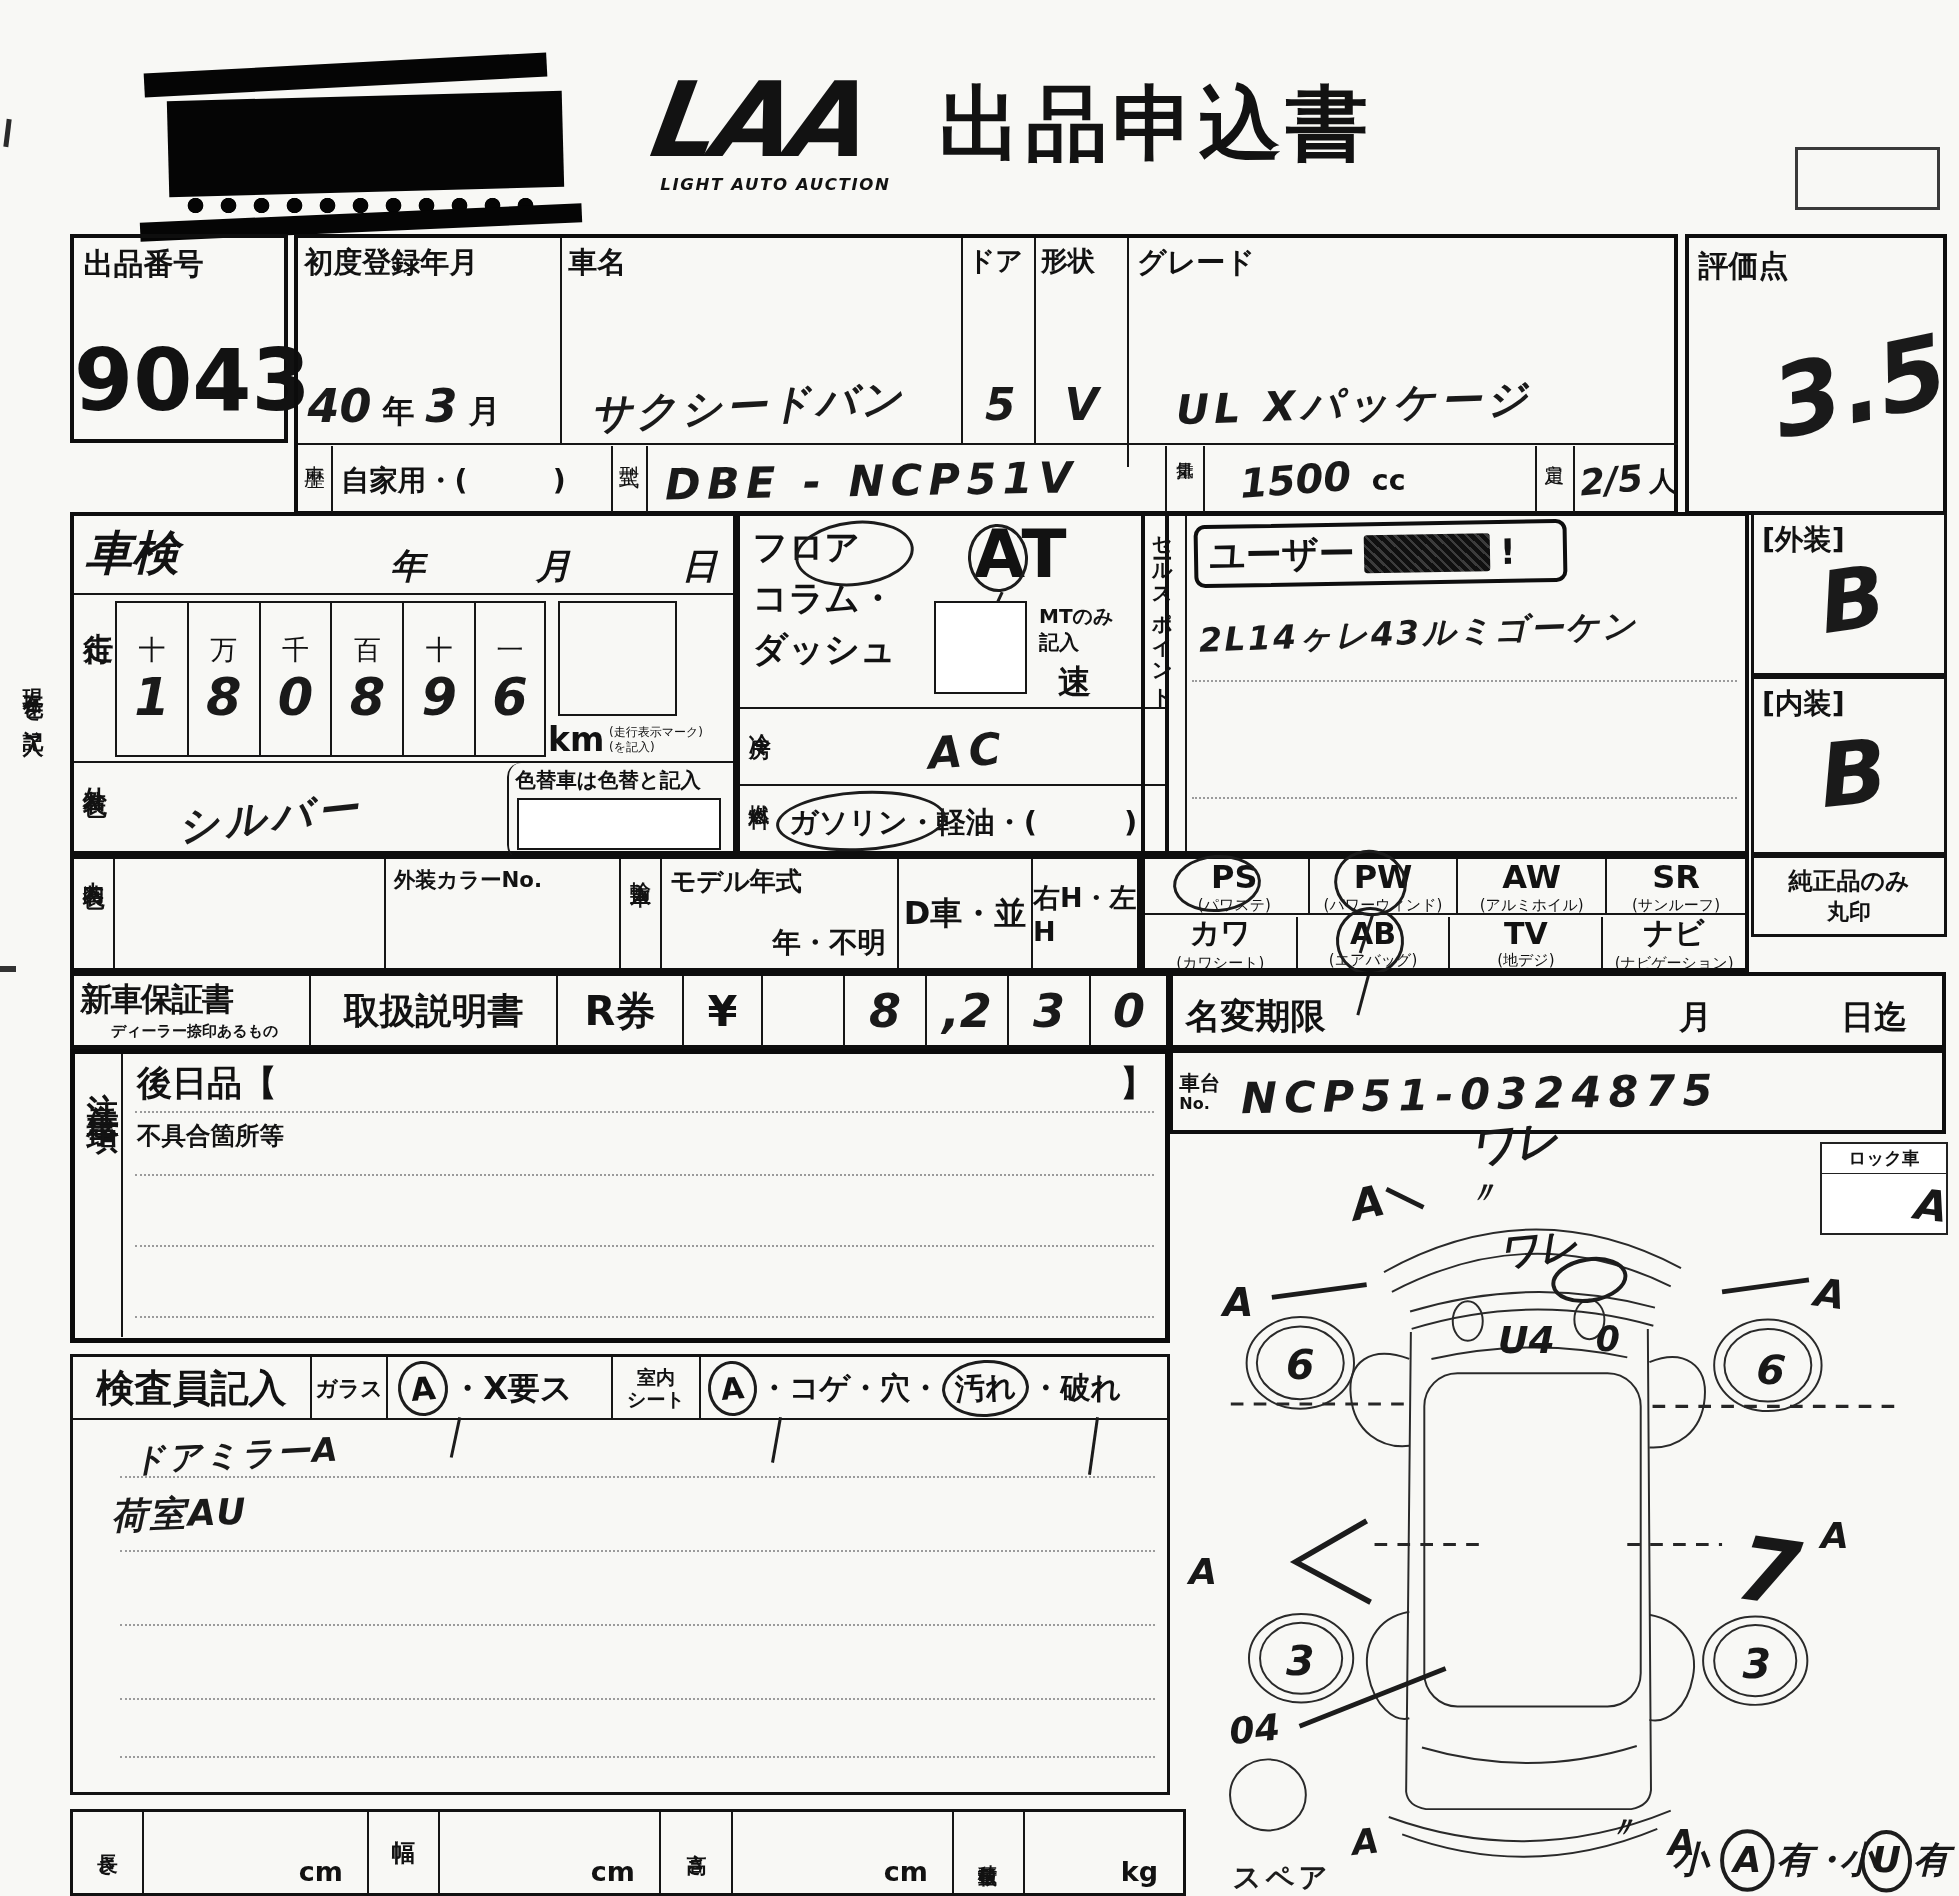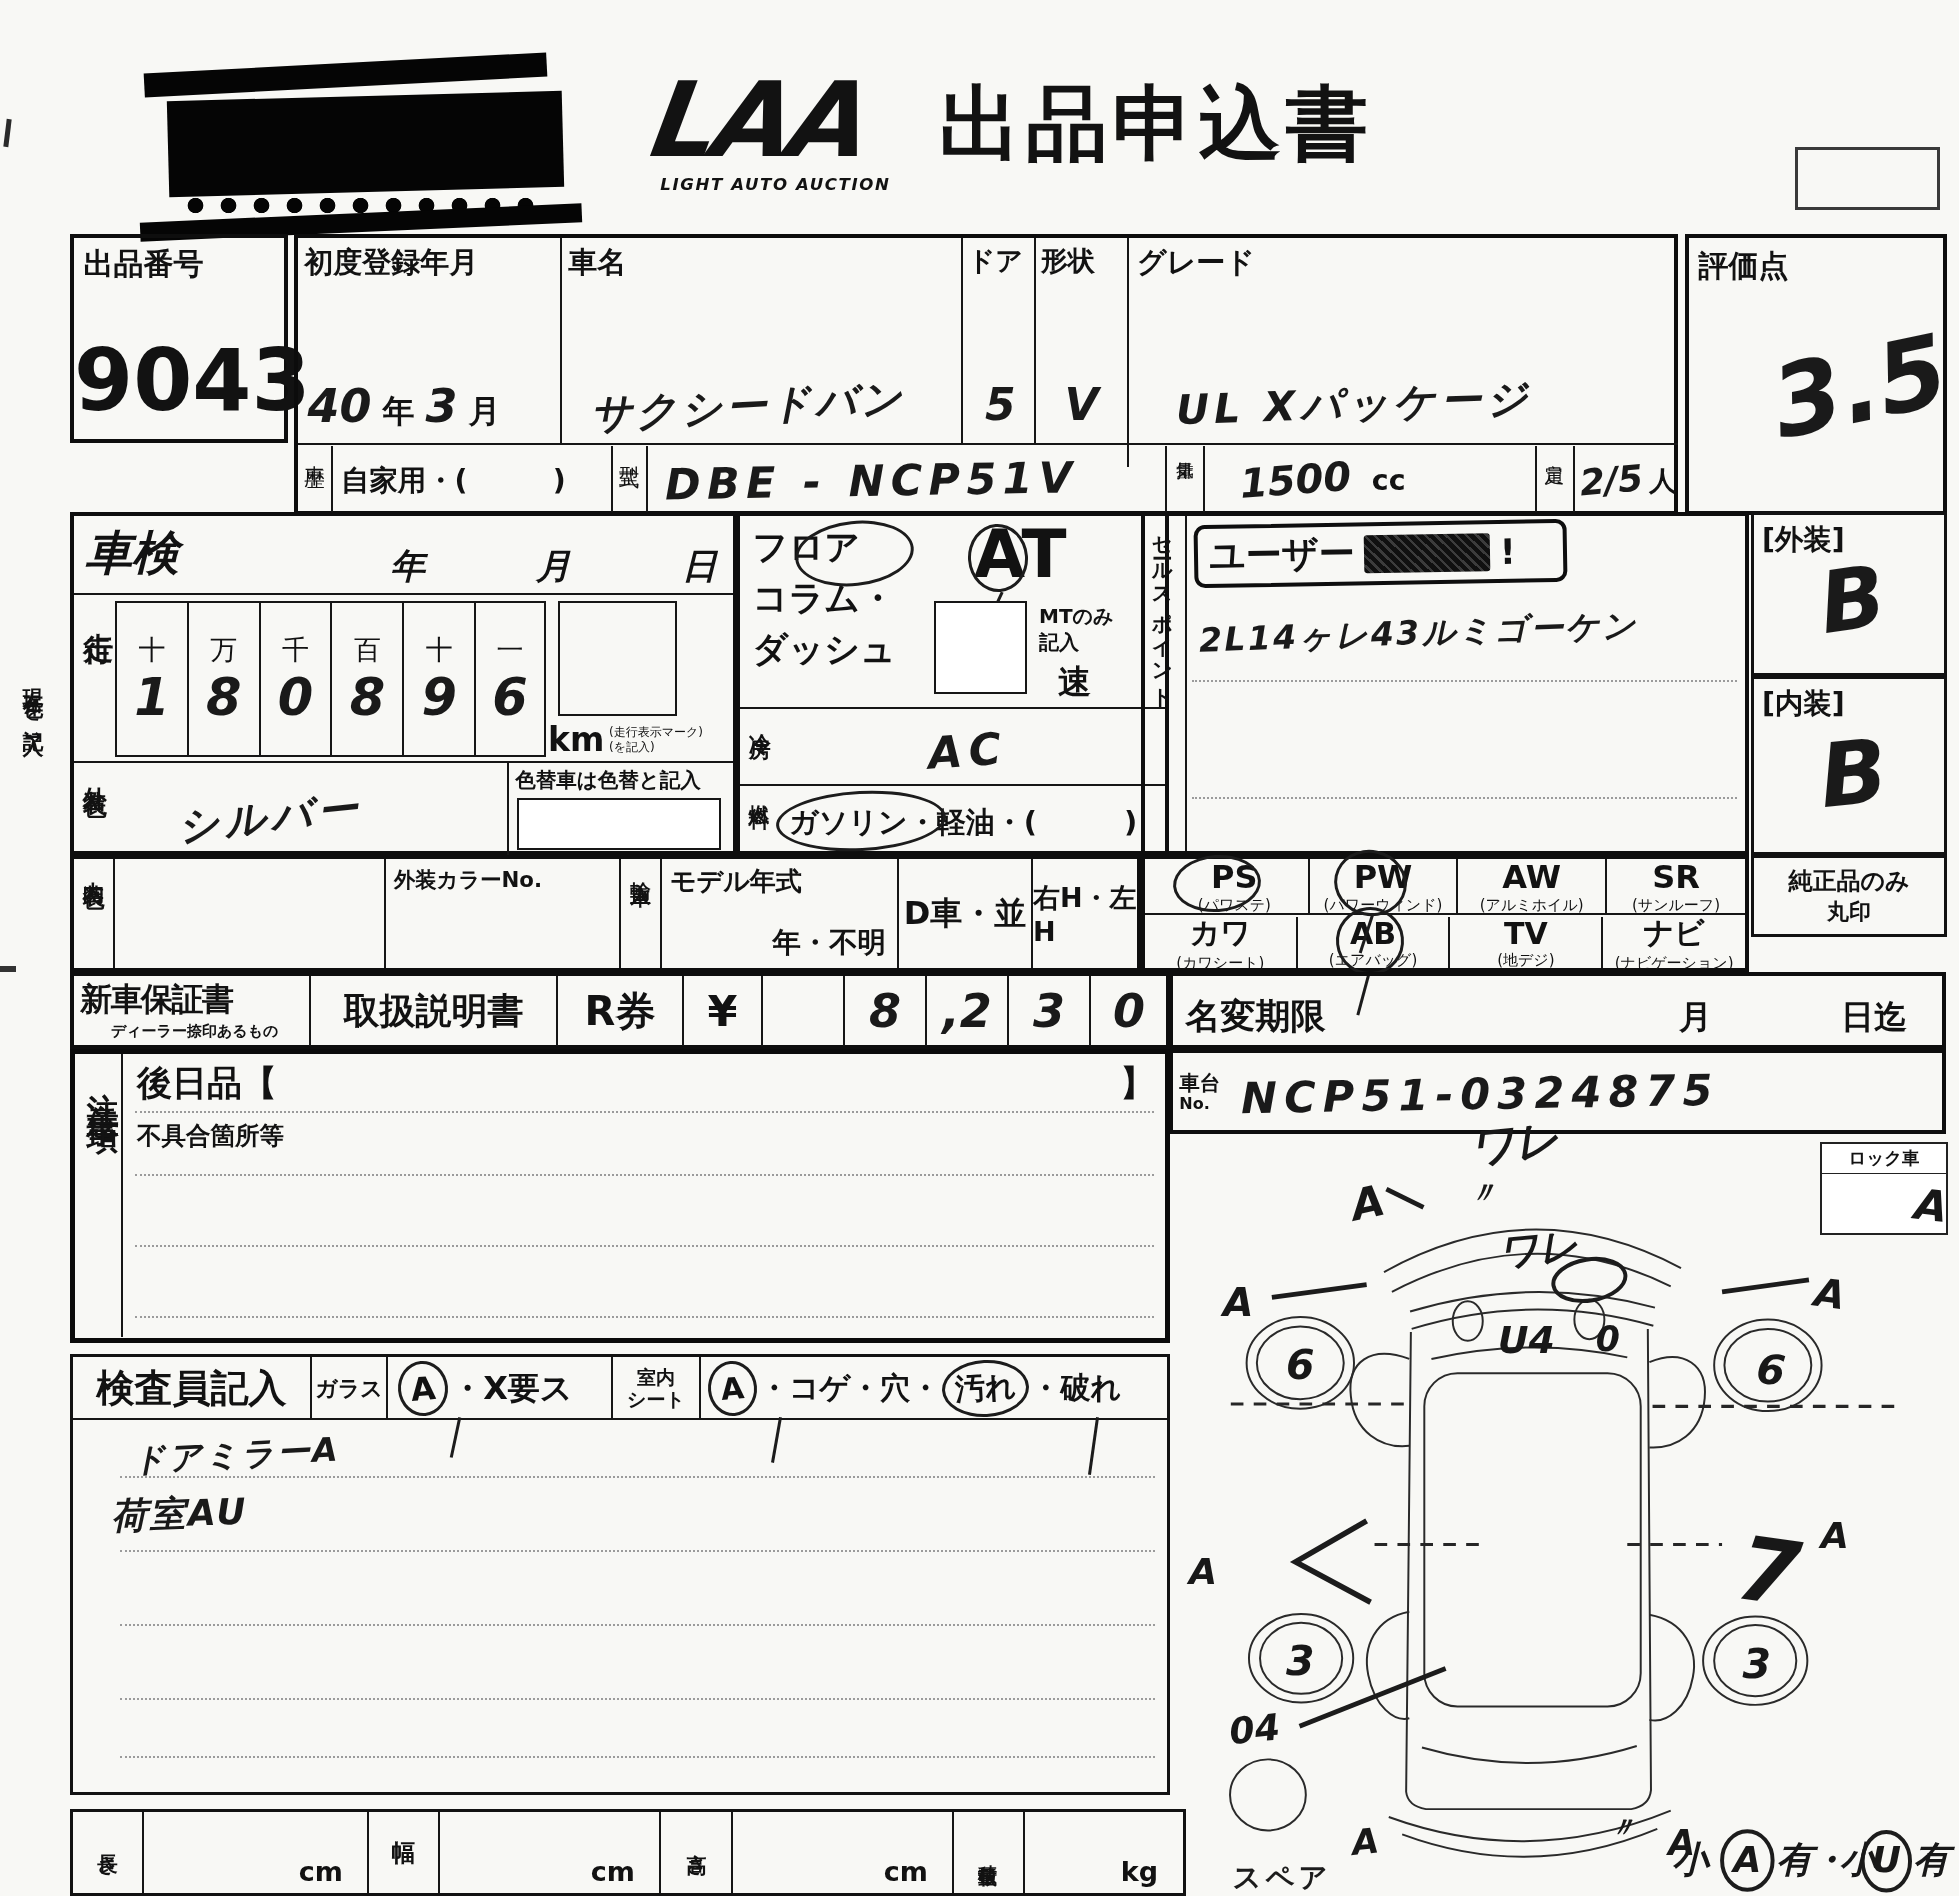--- a/index.html
+++ b/index.html
@@ -154,21 +154,21 @@
         <span class="b" style="font-size:33px;">km</span>
         <span class="flex col" style="line-height:1.2;">
           <span style="font-size:12px;">(走行表示マーク)</span>
           <span style="font-size:12px;">(を記入)</span>
         </span>
       </div>
     </div>
     <div class="abs" style="left:0;top:247px;width:659px;height:96px;">
       <div class="abs v" style="left:4.7px;top:4.7px;font-size:24px;font-weight:600;">外装色</div>
       <div class="abs hw" style="left:103px;top:27px;font-size:41px;transform:rotate(-6deg);letter-spacing:4.7px;">シルバー</div>
-      <div class="abs" style="left:433px;top:0;width:226px;height:96px;border-left:2.4px solid #161616;">
+      <div class="abs" style="left:433px;top:0;width:226px;height:96px;border-left:2.4px solid #161616;border-radius:14px;">
         <div class="b" style="font-size:20.5px;padding:3.2px 0 0 6.3px;">色替車は色替と記入</div>
         <div class="abs bd3" style="left:8px;top:35px;width:204px;height:52px;background:#fff;"></div>
       </div>
     </div>
   </div>
 
   <div class="abs v b" style="left:19px;top:672px;font-size:20.5px;letter-spacing:4.7px;">現在色を記入→</div>
 
   <div class="abs bd5" style="left:736px;top:512px;width:433px;height:343px;">
     <div class="abs" style="left:0;top:0;width:425px;height:191px;">

